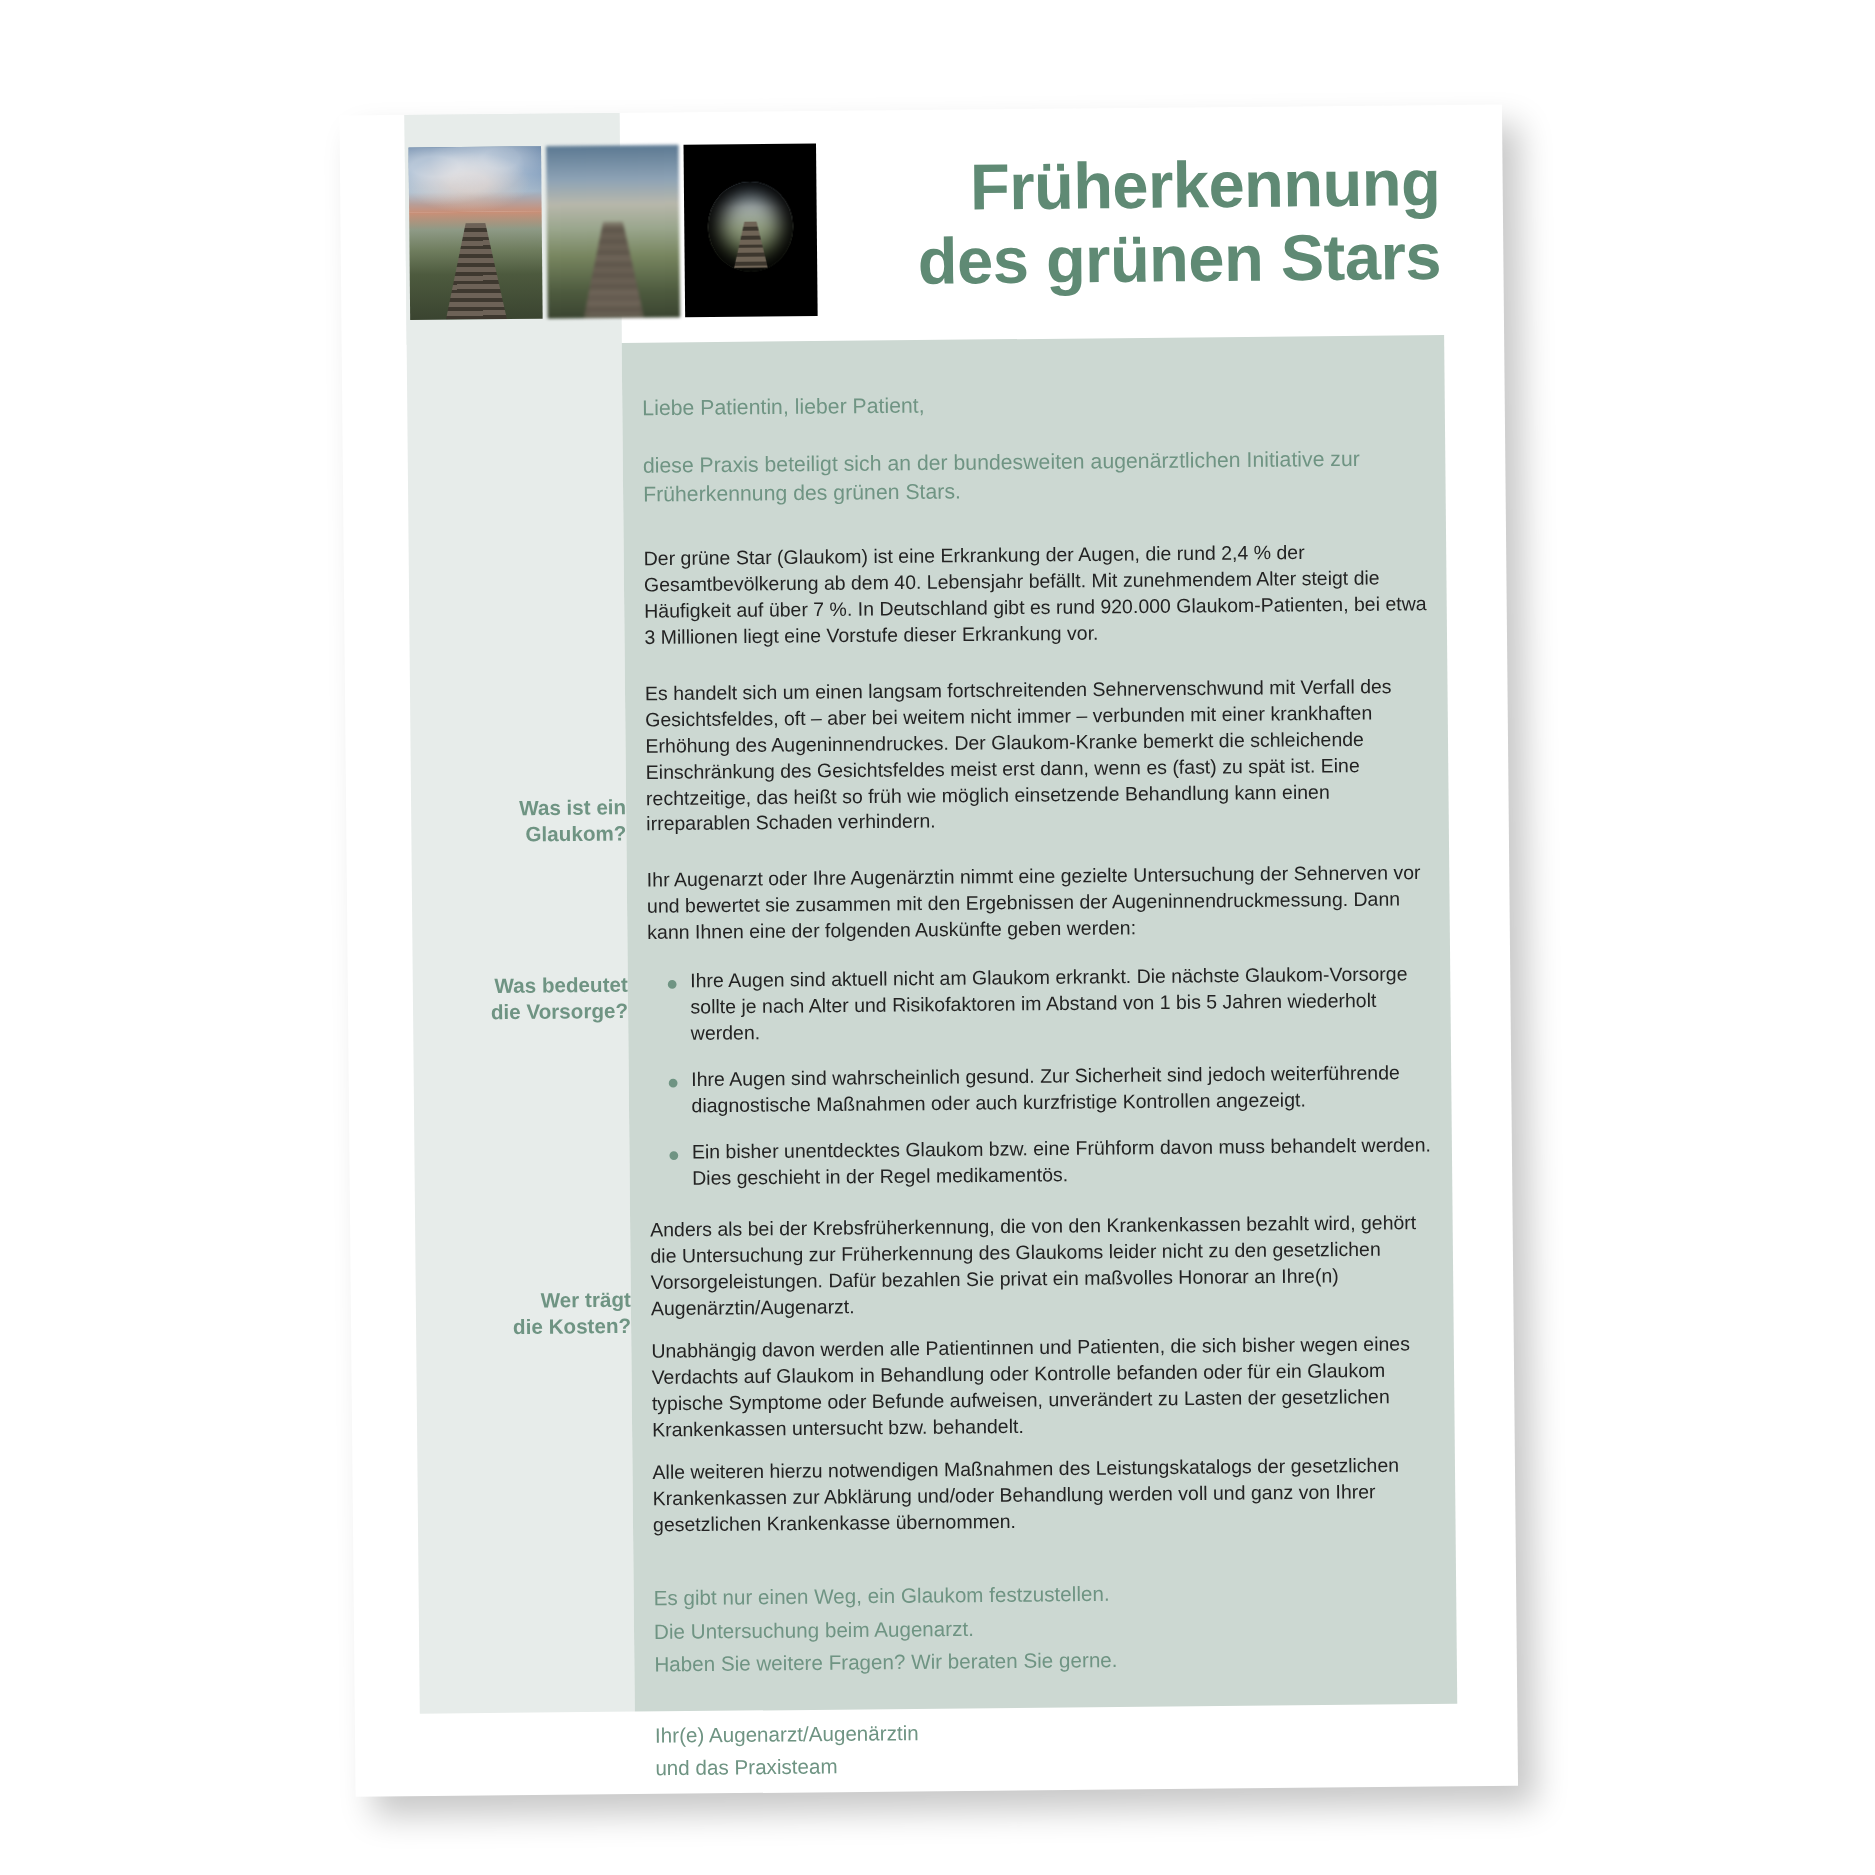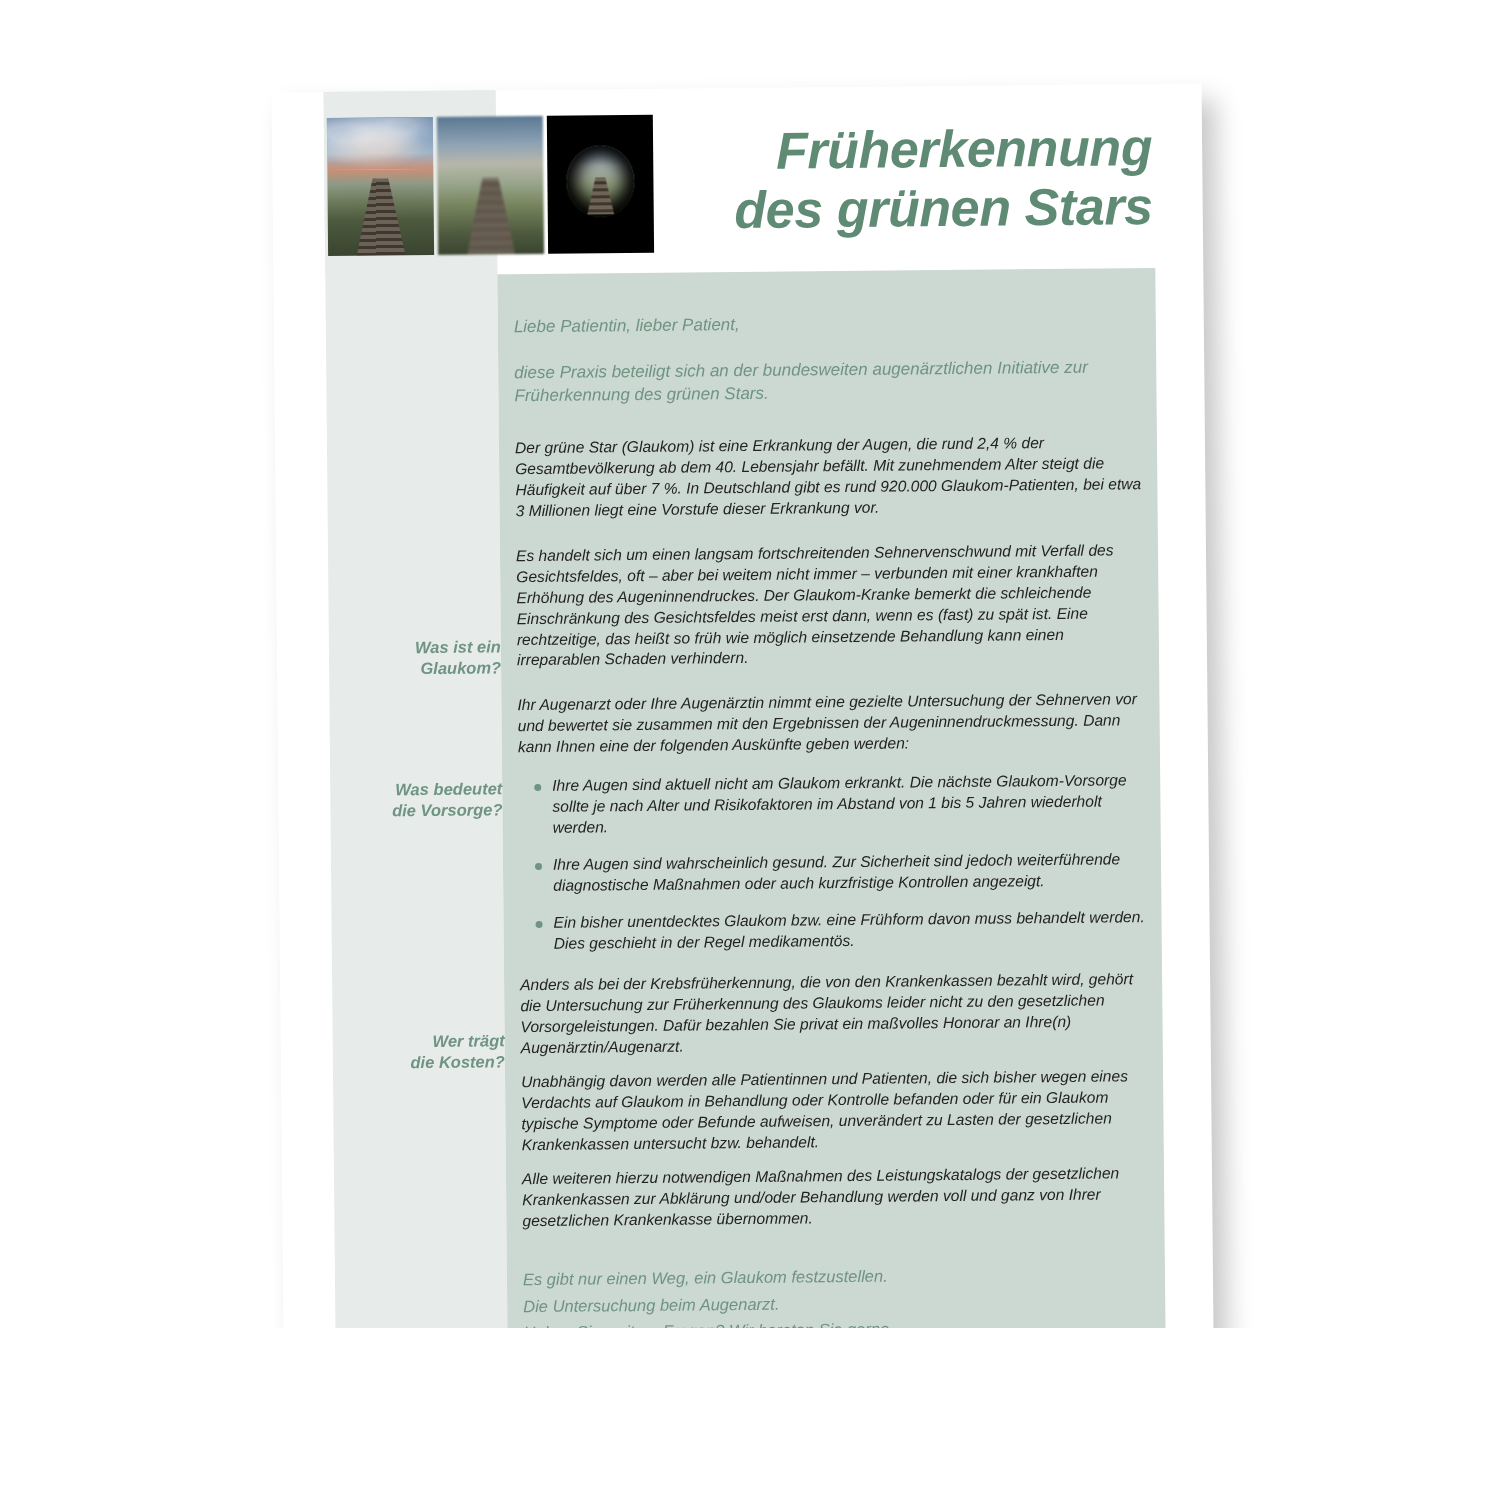--- a/index.html
+++ b/index.html
@@ -7,24 +7,23 @@
     padding: 0;
     width: 1500px;
     height: 1500px;
     background: #ffffff;
     font-family: "Liberation Sans", sans-serif;
   }
 
   .canvas {
     position: relative;
     width: 1500px;
-    height: 1328px;
+    height: 1500px;
     background: #ffffff;
     overflow: hidden;
-    font-style: italic;
   }
 
   
   .sheet {
     position: absolute;
     left: 278px;
     top: 88px;
     width: 930px;
     height: 1345px;
     background: #ffffff;

